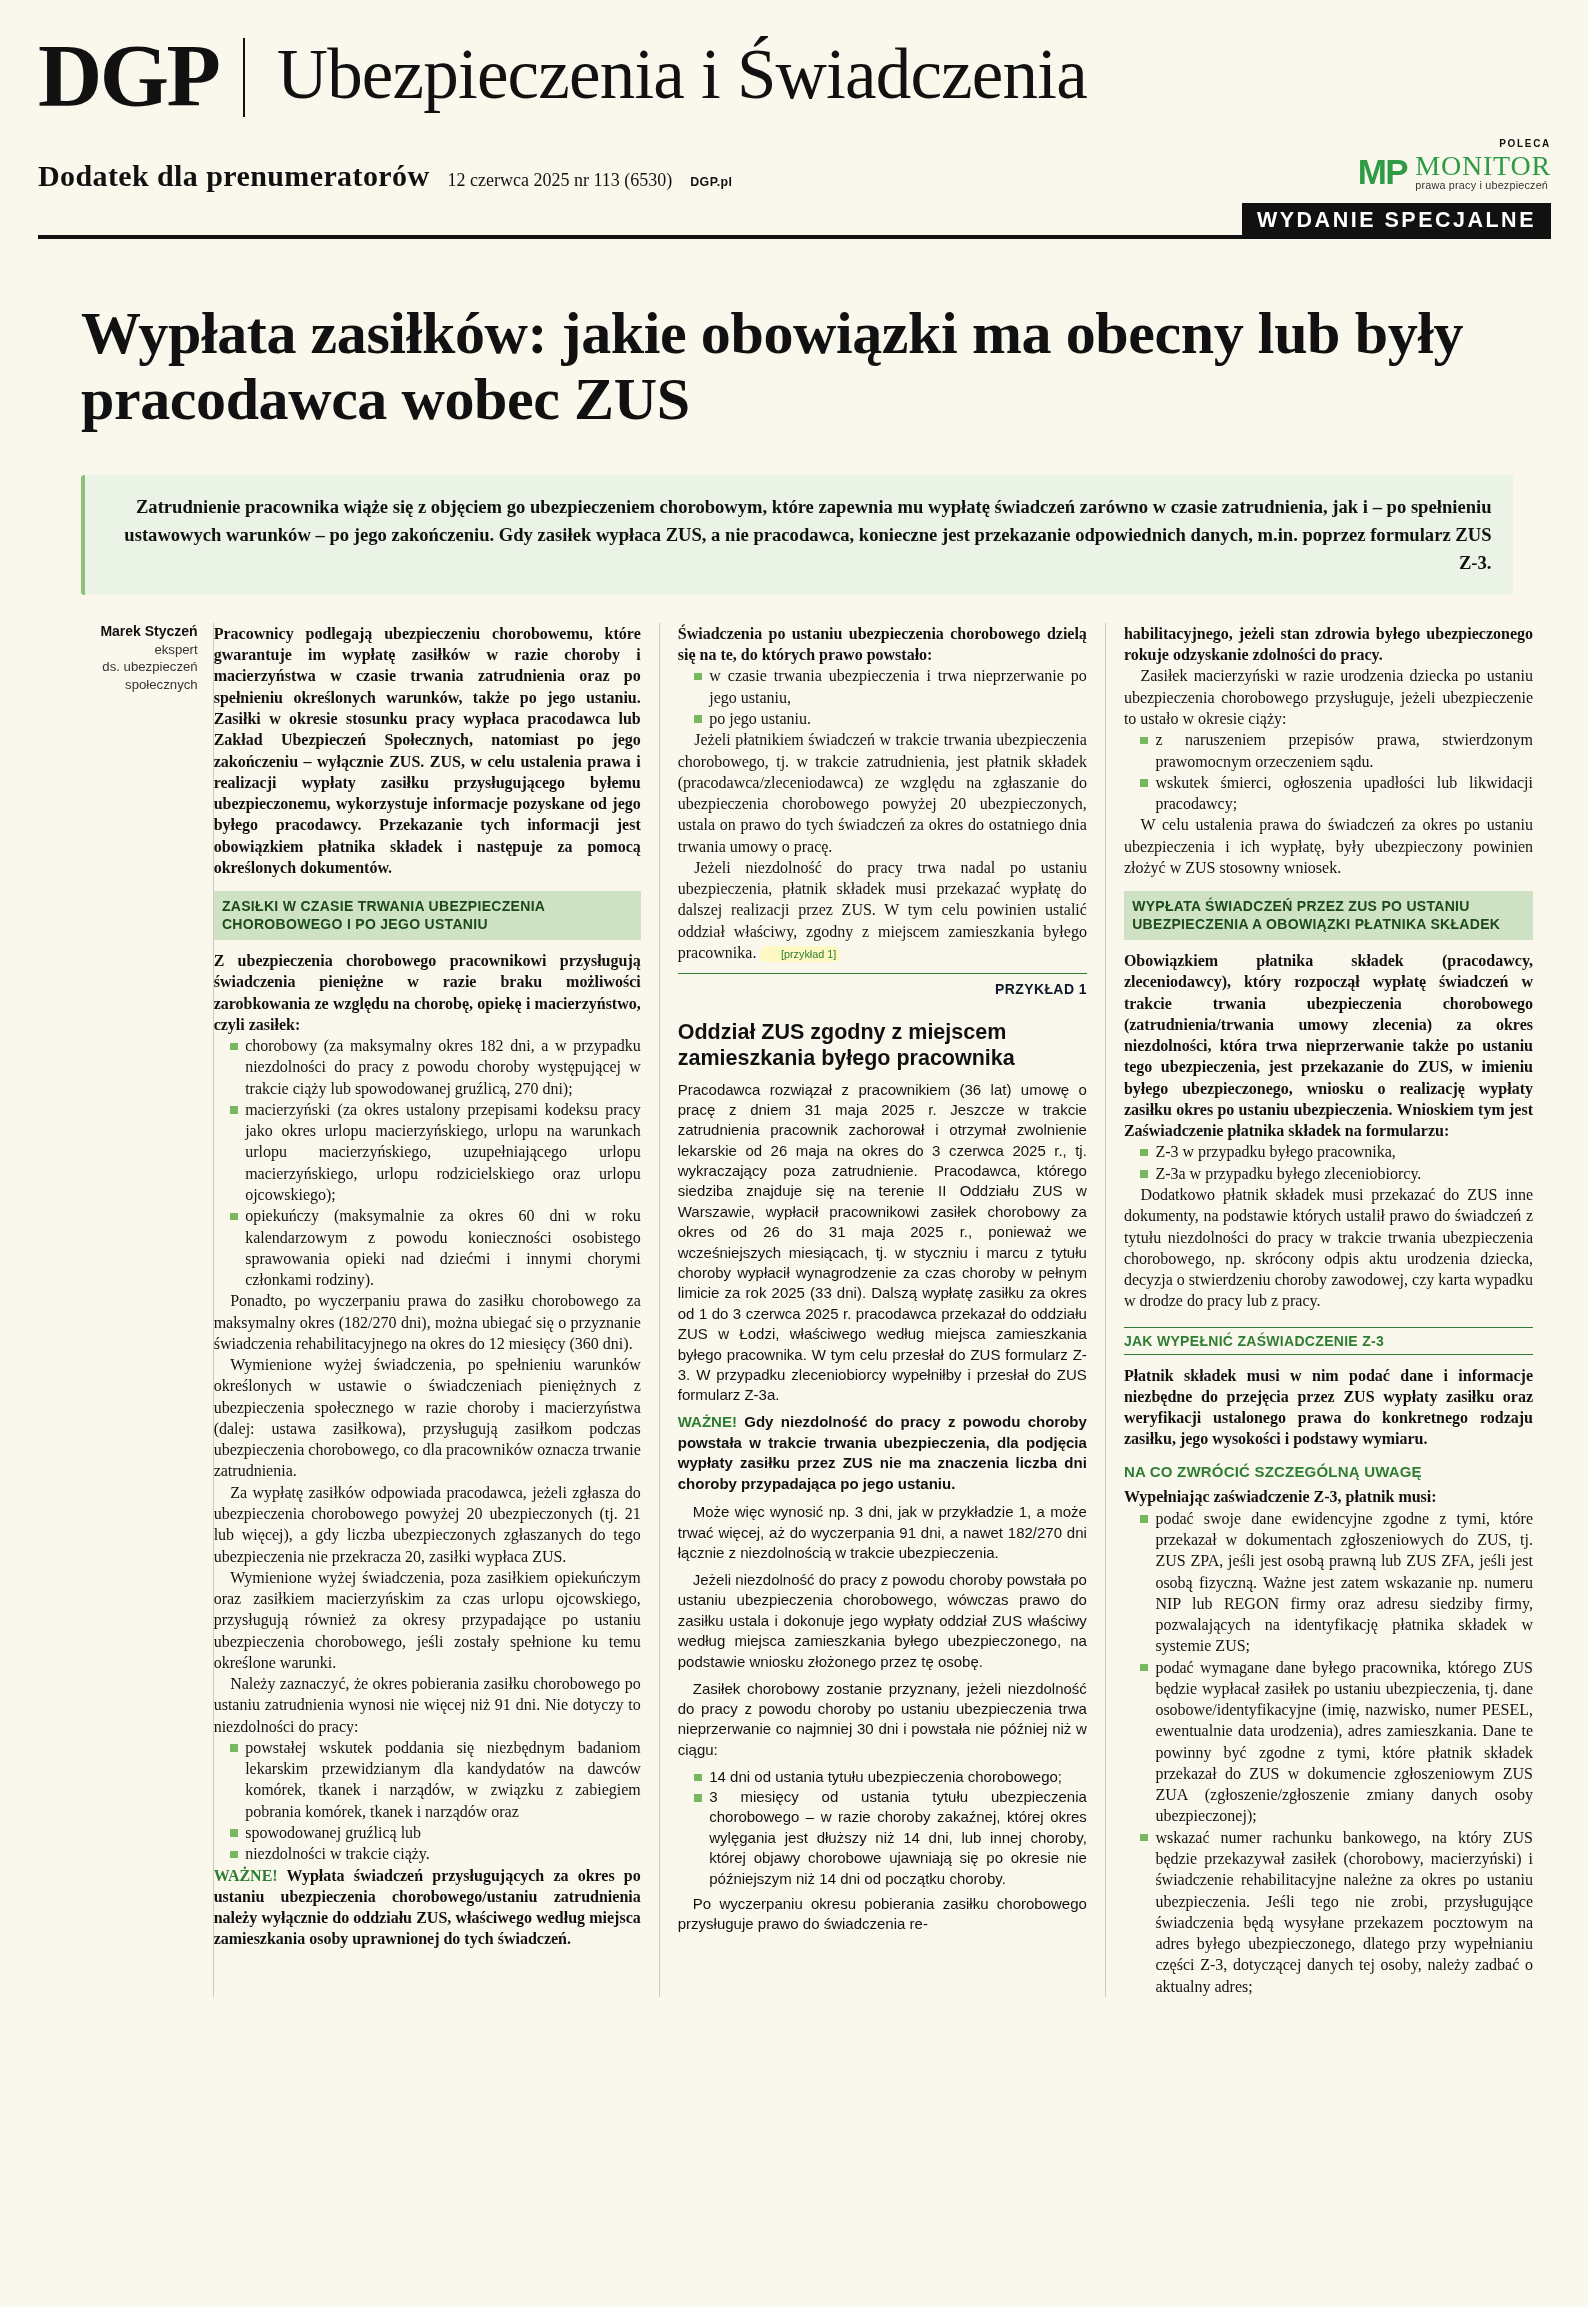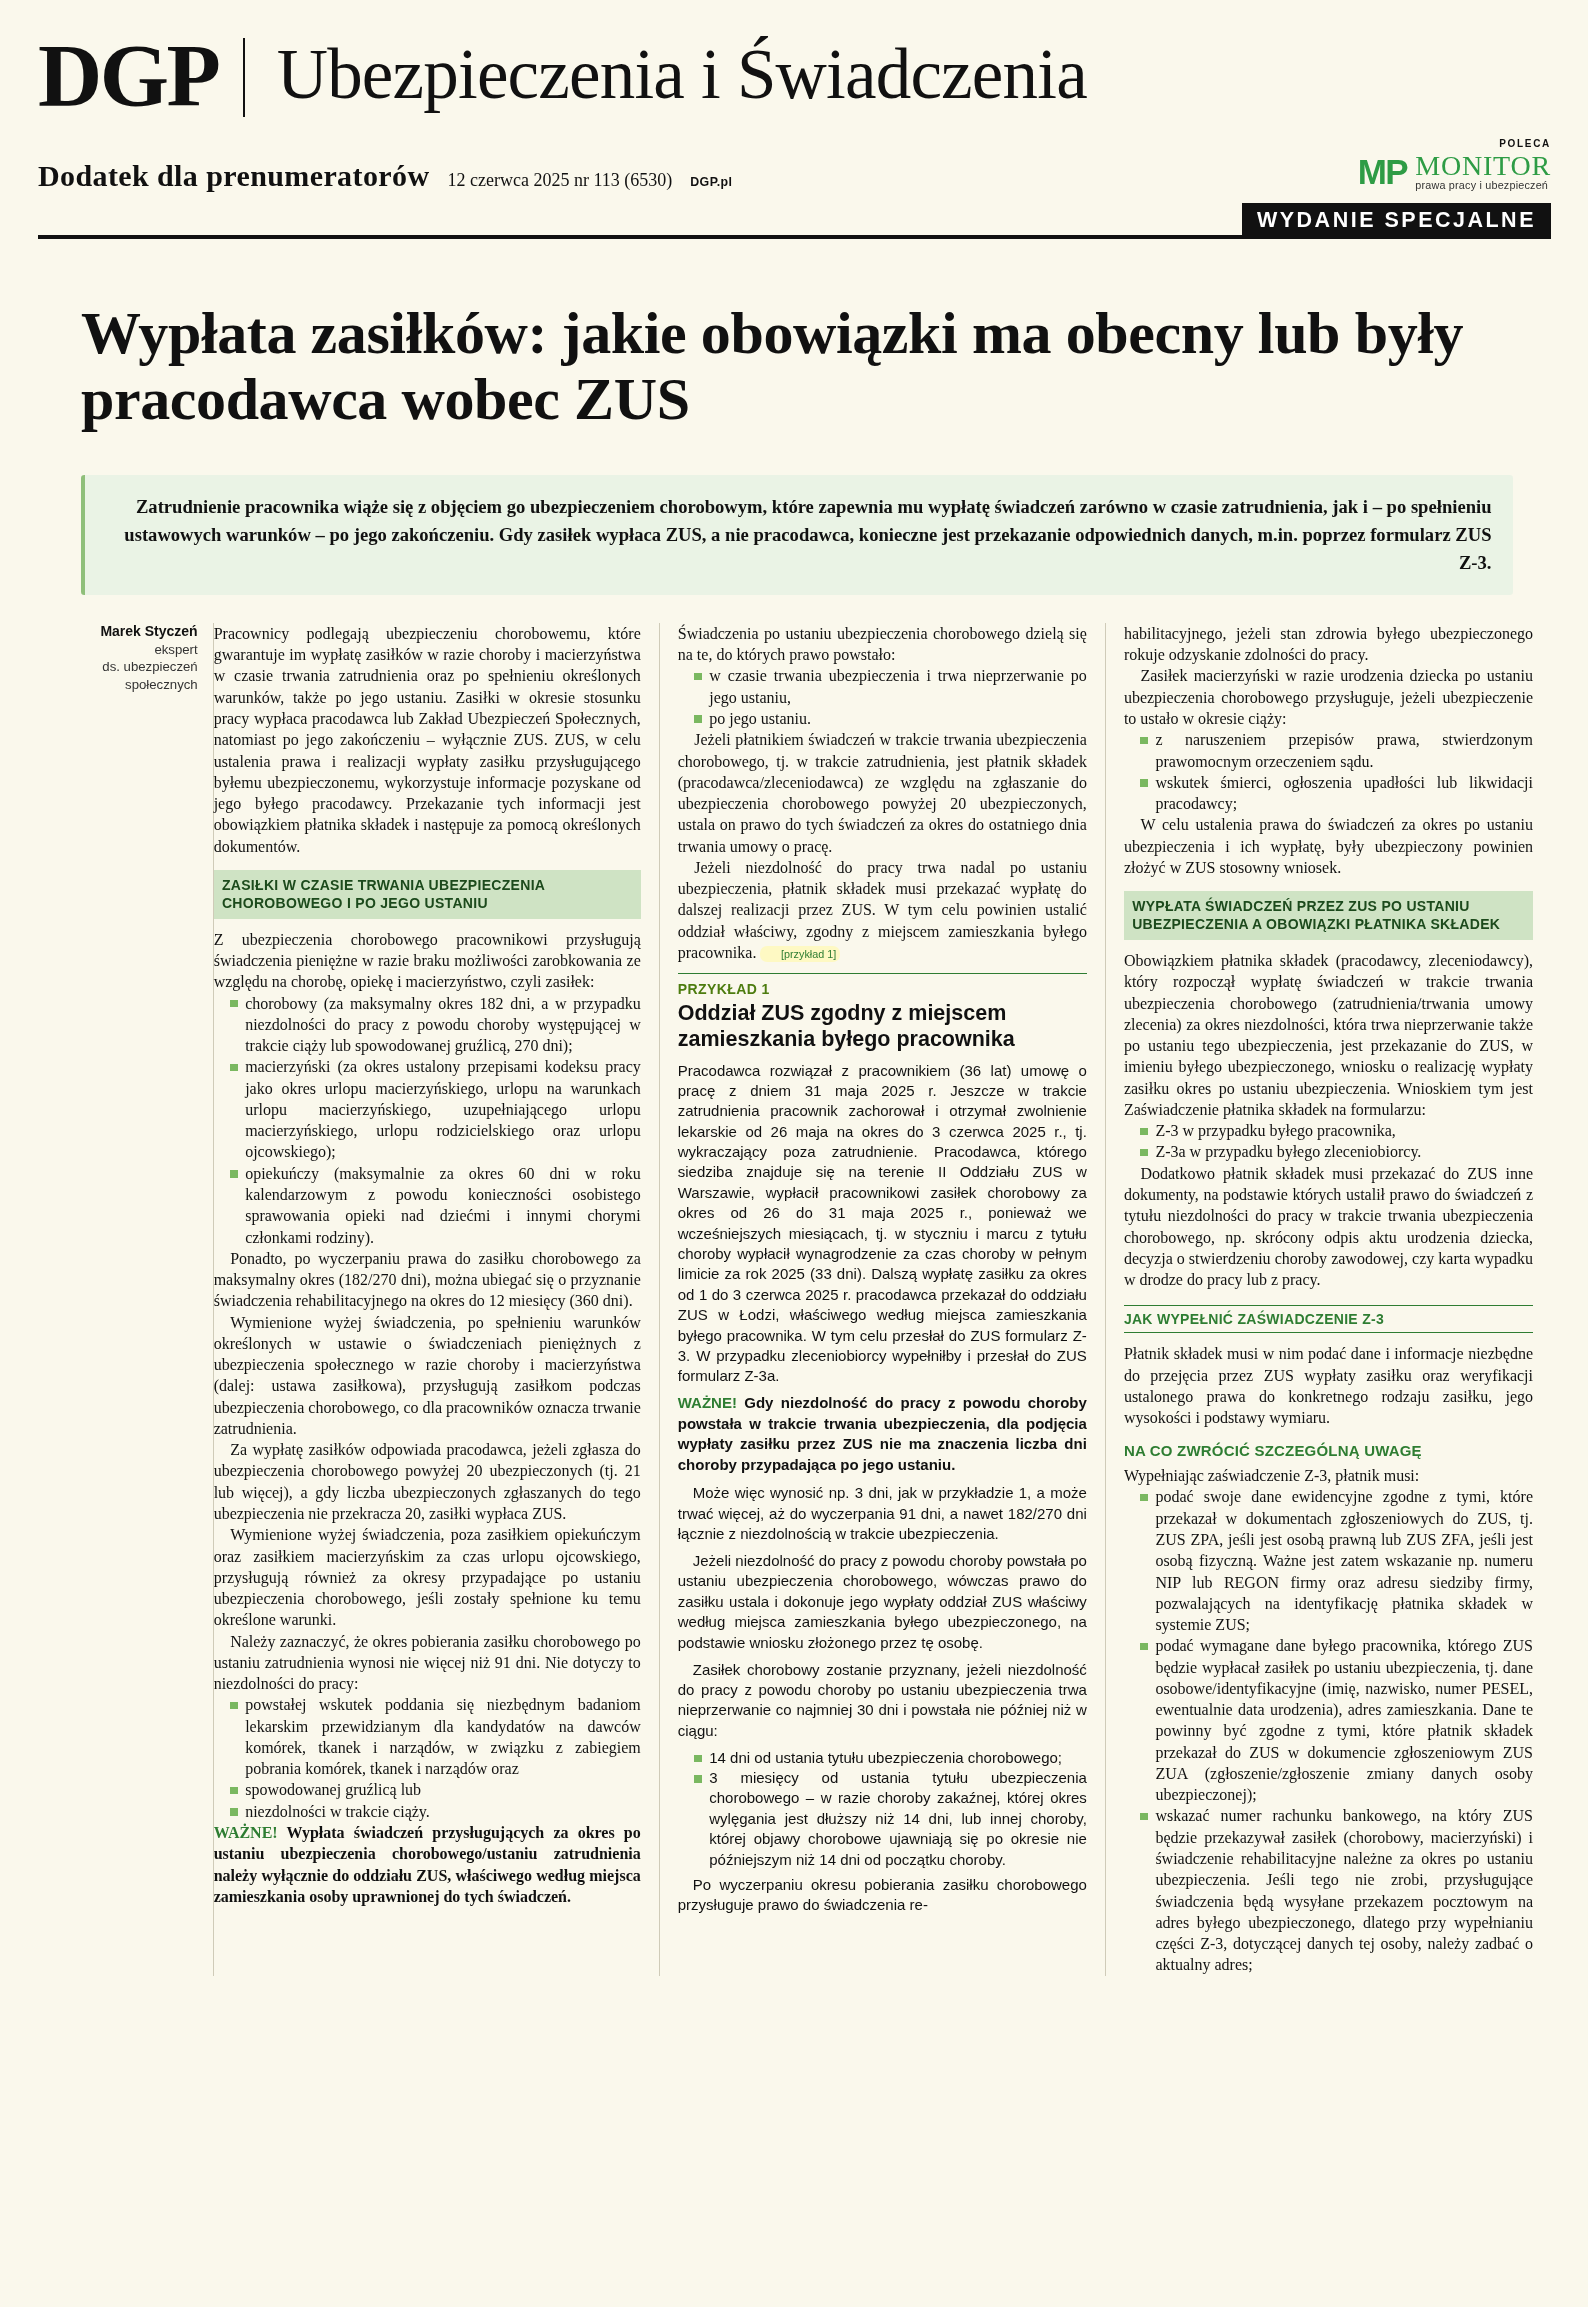--- a/index.html
+++ b/index.html
@@ -189,21 +189,21 @@
 
   .col p {
     margin:0;
     font-family:"Liberation Serif", serif;
     font-size:16px;
     line-height:1.33;
     text-align:justify;
     text-indent:16.5px;
     hyphens:auto;
   }
-  .col p.noind { text-indent:0; }
+  .col p.noind { text-indent:0;font-weight:bold; }
 
   ul.bullets {
     list-style:none;
     margin:0 0 0 0;
     padding:0 0 0 16.5px;
   }
   ul.bullets li {
     font-family:"Liberation Serif", serif;
     font-size:16px;
     line-height:1.33;
@@ -278,23 +278,24 @@
   
   .example-box {
     margin-top:10px;
     border-top:1.7px solid #2e7d32;
     padding-top:6.6px;
   }
   .example-label {
     font-family:"Liberation Sans", sans-serif;
     font-weight:bold;
     font-size:14px;
-    color:#4d7c0f;
+    color:#0f172a;
     letter-spacing:0.4px;
-    margin-bottom:3px;
+    margin-bottom:22px;
+    text-align:right;
   }
   .example-title {
     font-family:"Liberation Sans", sans-serif;
     font-weight:bold;
     font-size:21.5px;
     line-height:1.22;
     color:#111;
     margin-bottom:8.3px;
   }
   .example-box p {

